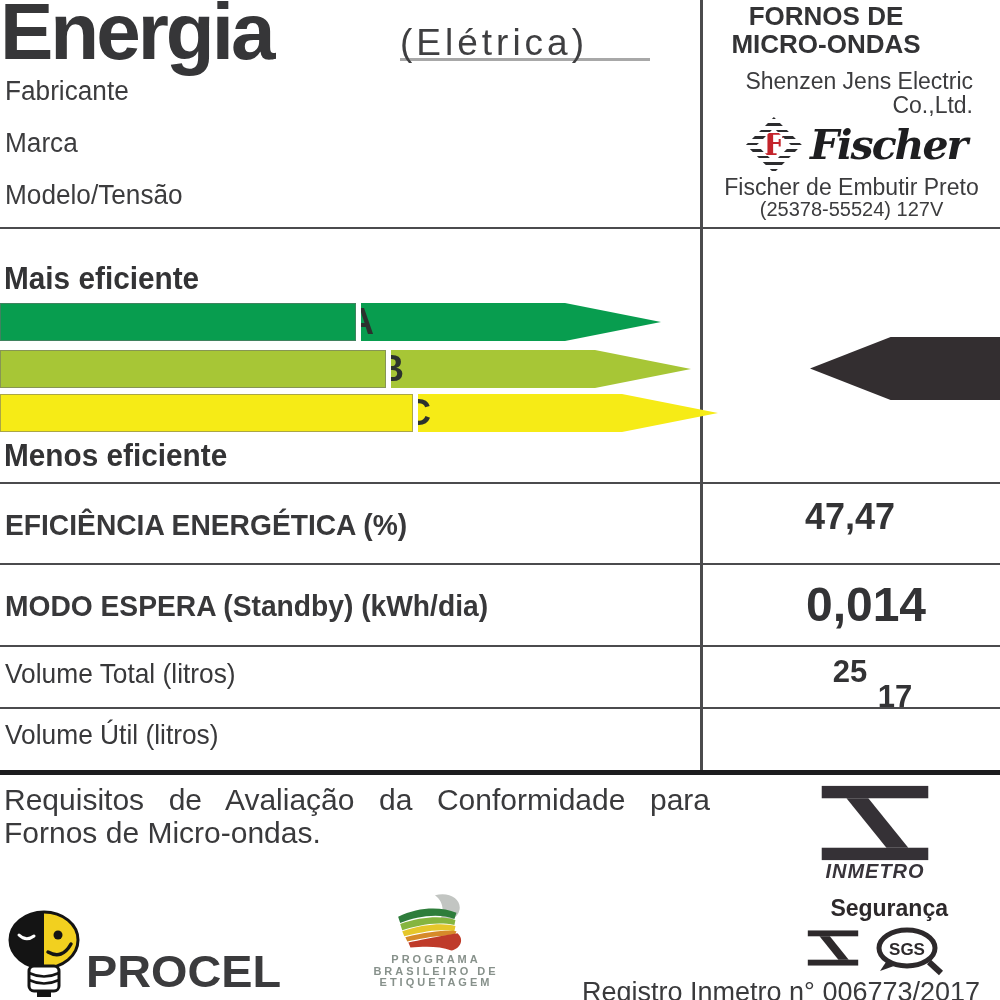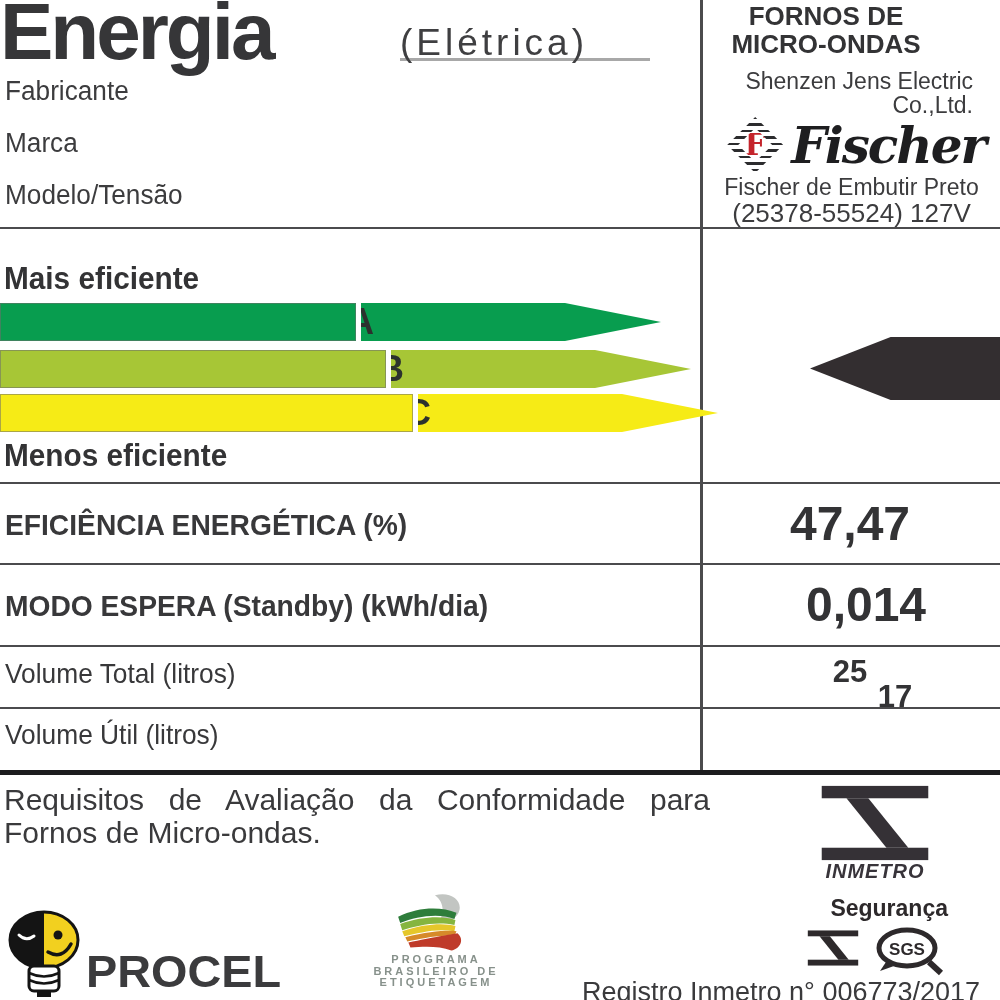--- a/index.html
+++ b/index.html
@@ -25,23 +25,23 @@
   .product{left:703px;top:2px;width:246px;text-align:center;font-size:26px;font-weight:bold;line-height:28px;color:#333335;}
   .manufacturer{left:703px;top:69px;width:270px;text-align:right;font-size:23px;line-height:24px;color:#3c3c3e;}
   .brand-row{left:712px;top:116px;width:288px;height:58px;display:flex;align-items:center;justify-content:center;gap:8px;}
   .diamond{width:56px;height:56px;flex:0 0 56px;position:relative;
     clip-path:polygon(50% 0,100% 50%,50% 100%,0 50%);
     background:repeating-linear-gradient(180deg,#2c2c2e 0 2.5px,#ffffff 2.5px 6.5px);}
   .diamond-core{position:absolute;left:11px;top:11px;width:34px;height:34px;
     clip-path:polygon(50% 0,100% 50%,50% 100%,0 50%);background:#fff;
     display:flex;align-items:center;justify-content:center;}
   .diamond-core span{font-family:"DejaVu Serif",serif;font-weight:bold;font-size:30px;line-height:30px;}
-  .brand-script{font-family:"DejaVu Serif",serif;font-style:italic;font-weight:bold;font-size:50px;color:#1e1e20;letter-spacing:-2px;}
+  .brand-script{font-family:"DejaVu Serif",serif;font-style:italic;font-weight:bold;font-size:41px;color:#1e1e20;letter-spacing:-2px;}
   .model1{left:703px;top:174px;width:297px;text-align:center;font-size:23px;white-space:nowrap;color:#3c3c3e;}
-  .model2{left:703px;top:198px;width:297px;text-align:center;font-size:26px;color:#3c3c3e;}
+  .model2{left:703px;top:198px;width:297px;text-align:center;font-size:20px;color:#3c3c3e;}
   
   .scale-caption{left:4px;font-size:31px;font-weight:bold;color:#333335;transform:scaleX(.96);transform-origin:0 50%;}
   .scale-caption.more{top:261px;} .scale-caption.less{top:438px;}
   .bar{height:38px;border:1px solid rgba(110,110,110,.55);box-sizing:border-box;}
   .bar.a{left:0;top:303px;width:356px;}
   .bar.b{left:0;top:350px;width:386px;}
   .bar.c{left:0;top:394px;width:413px;}
   .arrow-seg{height:38px;clip-path:polygon(0 0,68% 0,100% 50%,68% 100%,0 100%);
     display:flex;align-items:center;justify-content:center;padding-right:30%;box-sizing:border-box;
     font-size:36px;font-weight:bold;color:#2c322e;}
@@ -50,21 +50,21 @@
   .arrow-seg.c{left:418px;top:394px;width:101px;}
   .indicator{left:810px;top:337px;width:165px;height:63px;
     clip-path:polygon(0 50%,31% 0,100% 0,100% 100%,31% 100%);
     display:flex;align-items:center;justify-content:center;padding-left:26%;box-sizing:border-box;}
   
   .row-label{left:5px;font-weight:bold;font-size:30px;color:#38383a;transform:scaleX(.94);transform-origin:0 50%;white-space:nowrap;}
   .row-label.r0{top:508px;} .row-label.r1{top:589px;}
   .row-label.reg{font-weight:normal;font-size:28px;}
   .row-label.r2{top:658px;} .row-label.r3{top:719px;}
   .row-value{left:700px;width:300px;text-align:center;font-weight:bold;color:#333335;}
-  .row-value.v0{top:496px;font-size:48px;} .row-value.v1{top:577px;font-size:48px;margin-left:16px;}
+  .row-value.v0{top:496px;font-size:36px;} .row-value.v1{top:577px;font-size:48px;margin-left:16px;}
   .row-value.v2{top:654px;font-size:31px;} .row-value.v3{top:679px;font-size:31px;padding-left:45px;}
   
   .req-text{left:4px;top:783px;width:706px;font-size:30px;line-height:33px;text-align:justify;color:#3a3a3c;}
   .inst-text{left:4px;top:852px;width:710px;font-size:27px;line-height:29px;color:#3a3a3c;}
   .inmetro-logo{left:816px;top:784px;width:118px;height:78px;}
   .inmetro-word{left:810px;top:860px;width:130px;text-align:center;font-style:italic;font-weight:bold;font-size:20px;letter-spacing:1px;color:#38343a;}
   .seguranca{left:796px;top:895px;width:152px;text-align:right;font-weight:bold;font-size:23px;color:#2d292b;}
   .n-small{left:806px;top:923px;width:54px;height:50px;}
   .sgs{left:874px;top:925px;width:70px;height:52px;}
   .procel-bulb{left:6px;top:910px;width:78px;height:88px;}

